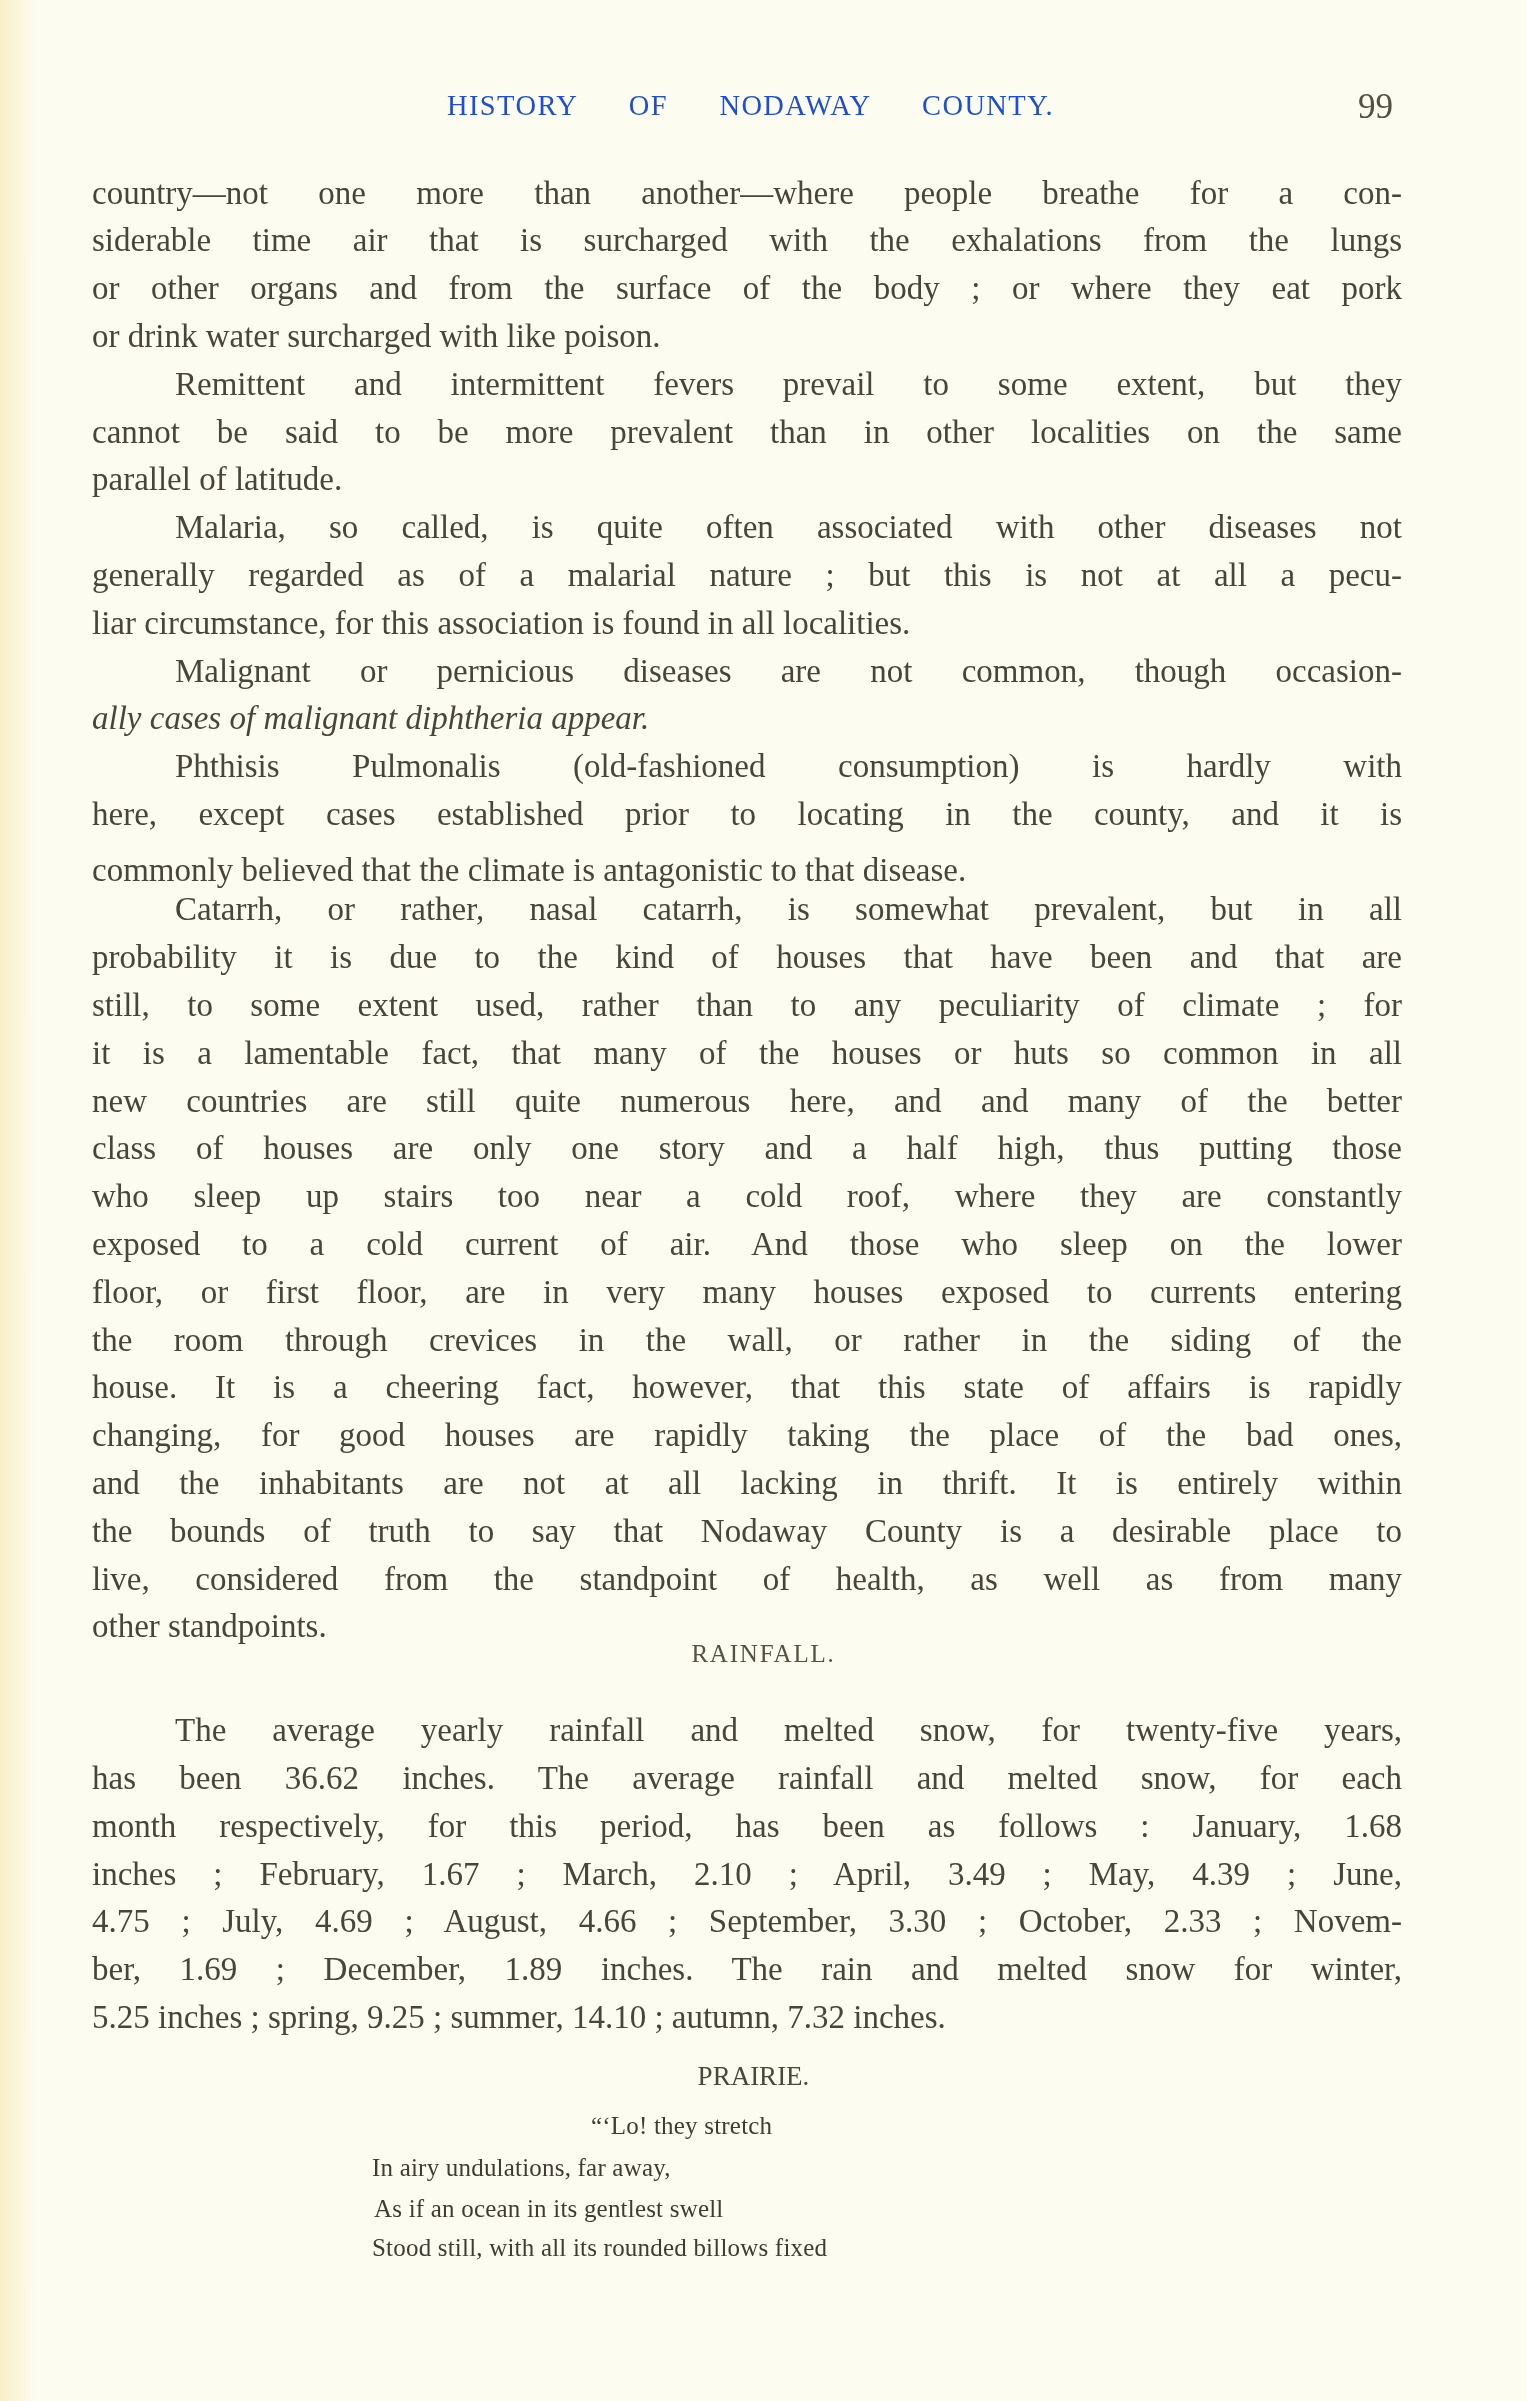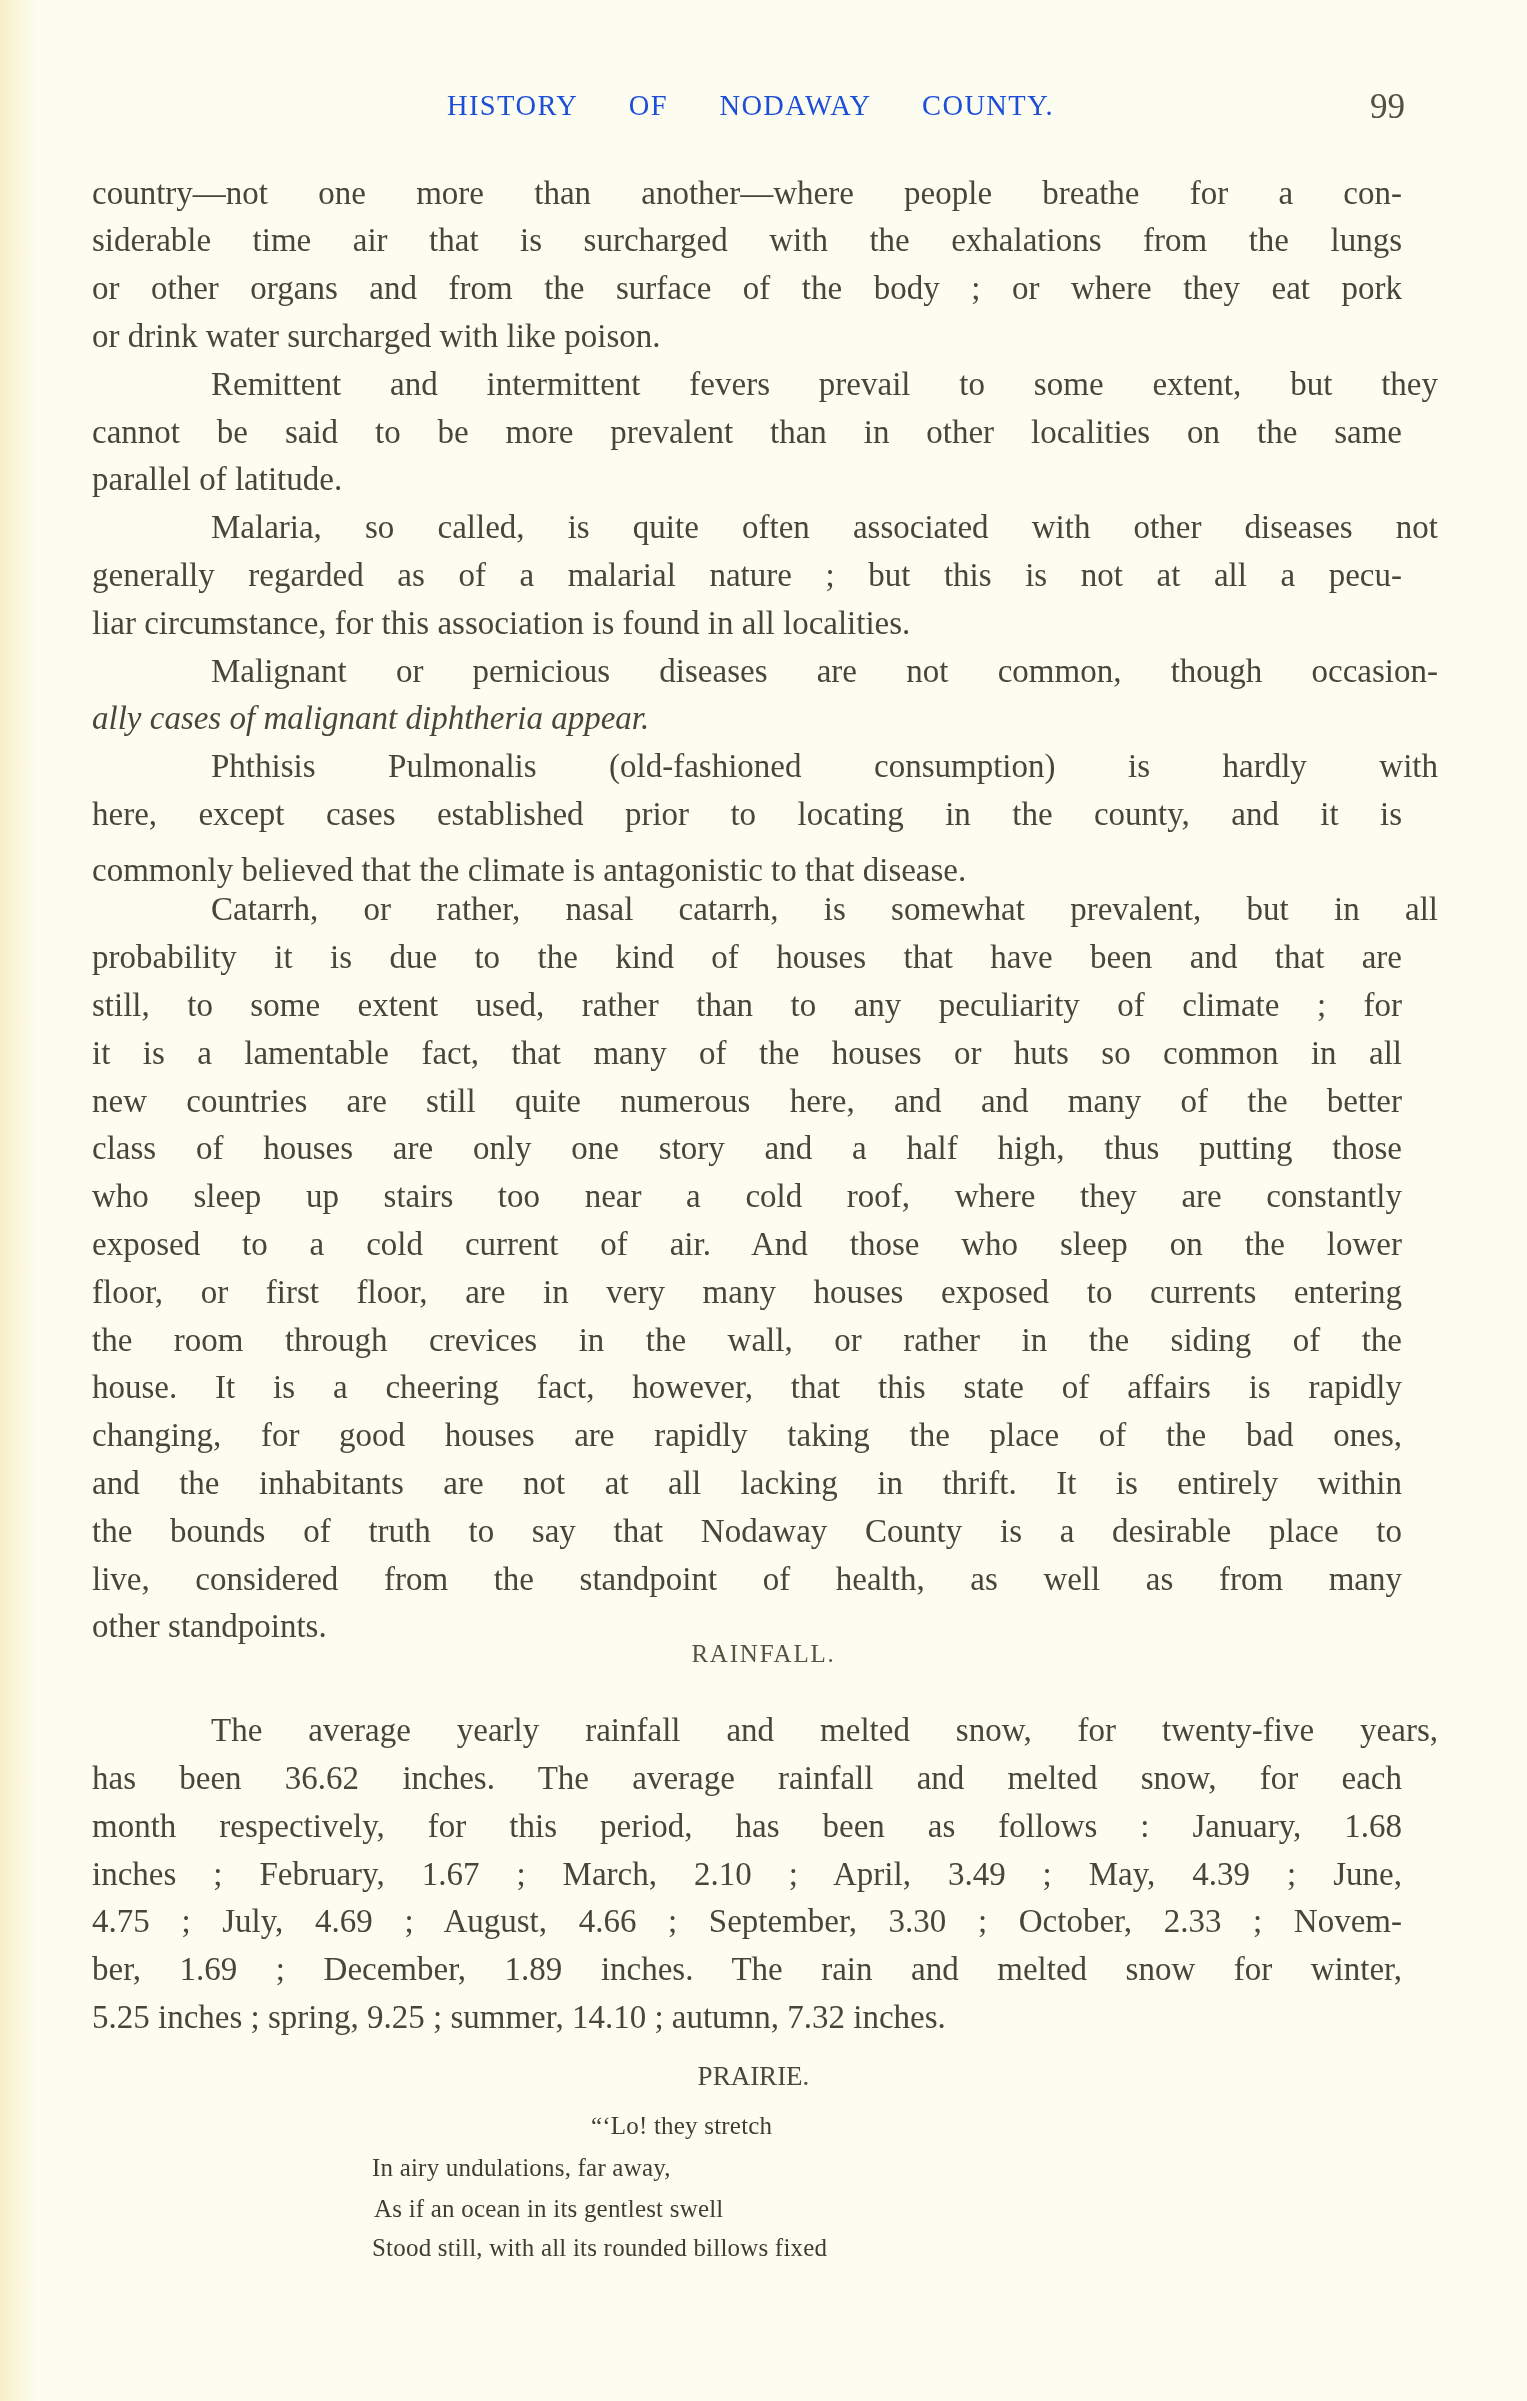--- a/index.html
+++ b/index.html
@@ -12,29 +12,29 @@
   .edge {
     position: absolute; left: 0; top: 0; width: 37px; height: 2401px;
     background: linear-gradient(to right, #f8efc8 0%, #fbf6dc 50%, rgba(253,252,241,0) 100%);
   }
   .running-head {
     position: absolute; top: 90px; left: 447px; width: 607px;
     font-size: 28.5px; letter-spacing: 1.4px; text-align: justify; text-align-last: justify;
     white-space: nowrap; color: #1d4ed8;
   }
   .page-no {
-    position: absolute; top: 87px; left: 1358px; font-size: 35px; color: #52503f; margin-left: 12px;
+    position: absolute; top: 87px; left: 1358px; font-size: 35px; color: #52503f;
   }
   .line {
     position: absolute; left: 92px; width: 1310px;
     font-size: 33px; line-height: 37px; height: 37px;
     text-align: justify; text-align-last: justify;
     white-space: nowrap; overflow: visible;
   }
-  .line.indent { left: 175px; width: 1227px; margin-left: 36px; }
+  .line.indent { left: 175px; width: 1227px; }
   .line.last { text-align-last: left; }
   .section-head {
     position: absolute; left: 0; width: 1527px; text-align: center;
     font-size: 25px; letter-spacing: 1.8px; color: #55533f;
   }
   .poem-head {
     position: absolute; left: 0; width: 1507px; text-align: center;
     font-size: 27px; color: #4a4838;
   }
   .poem-line {

